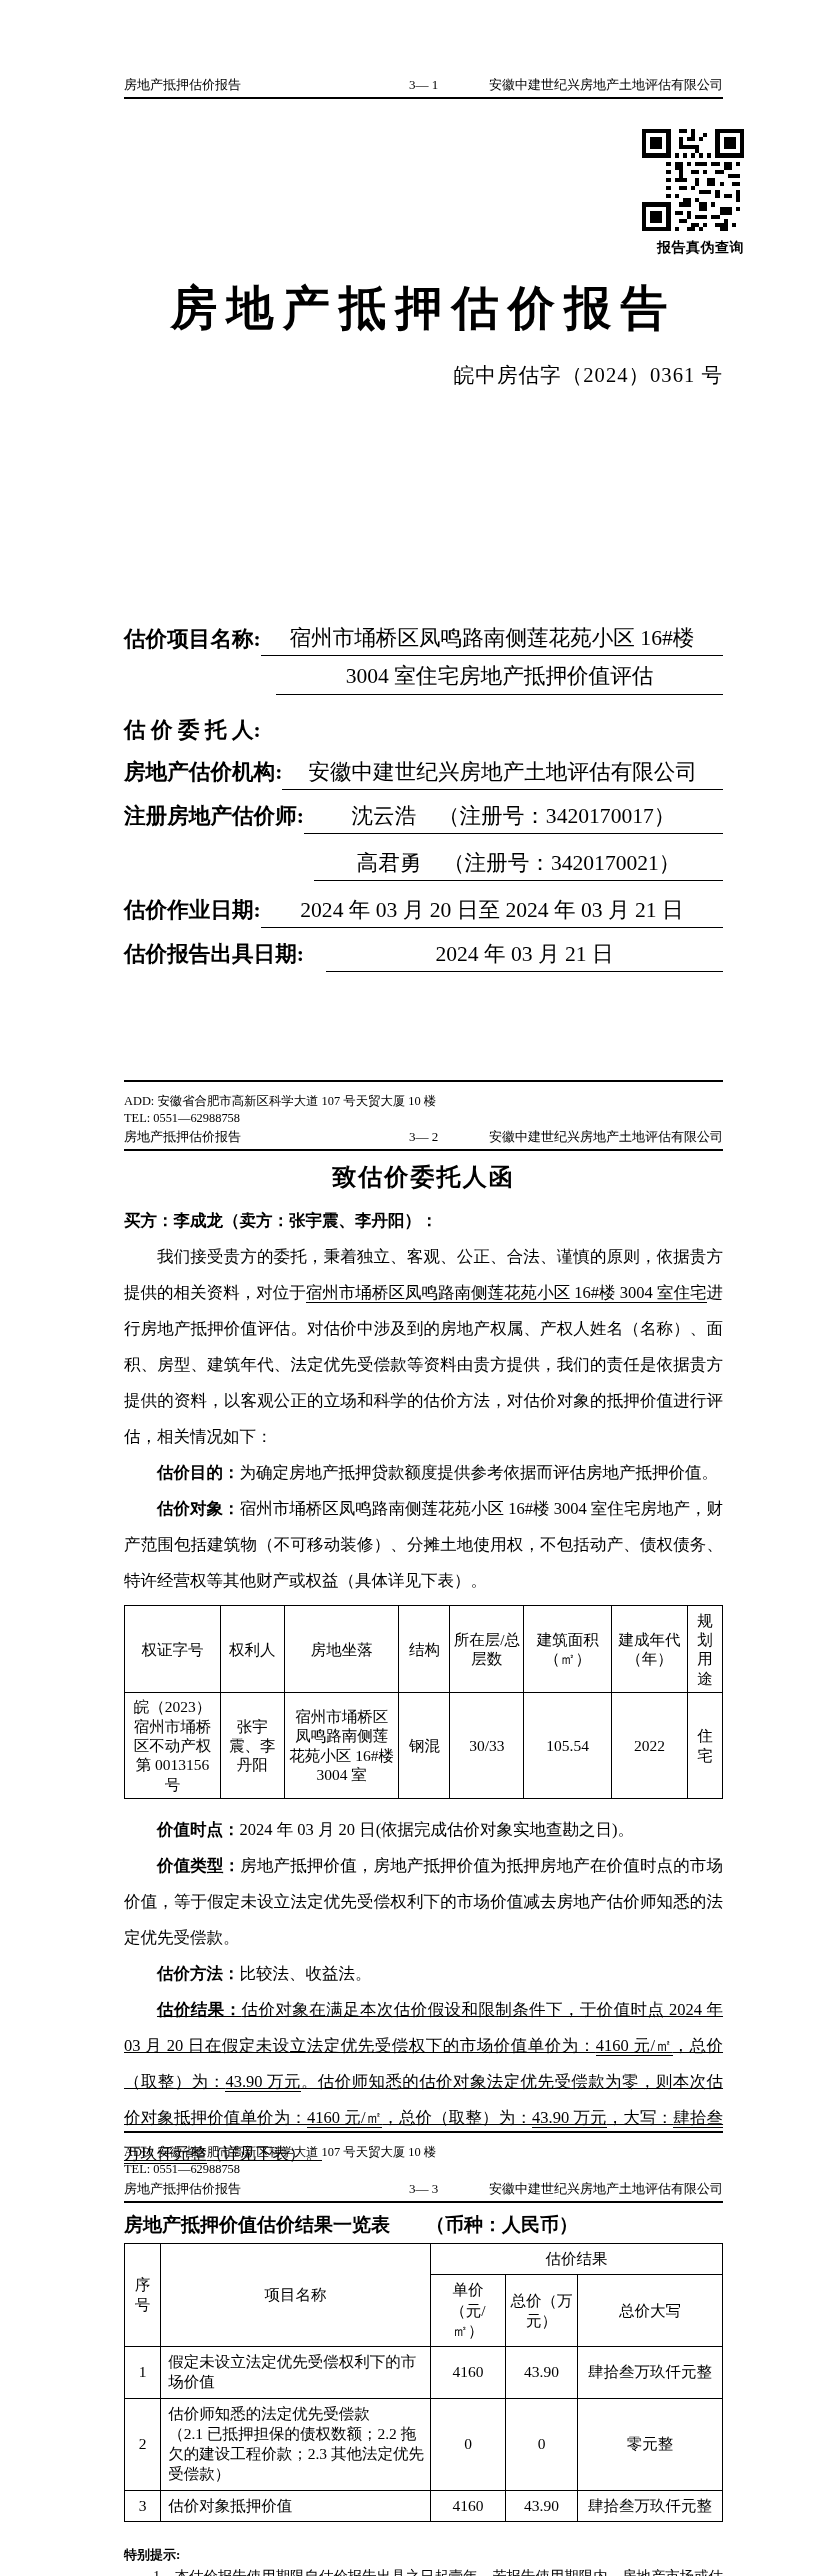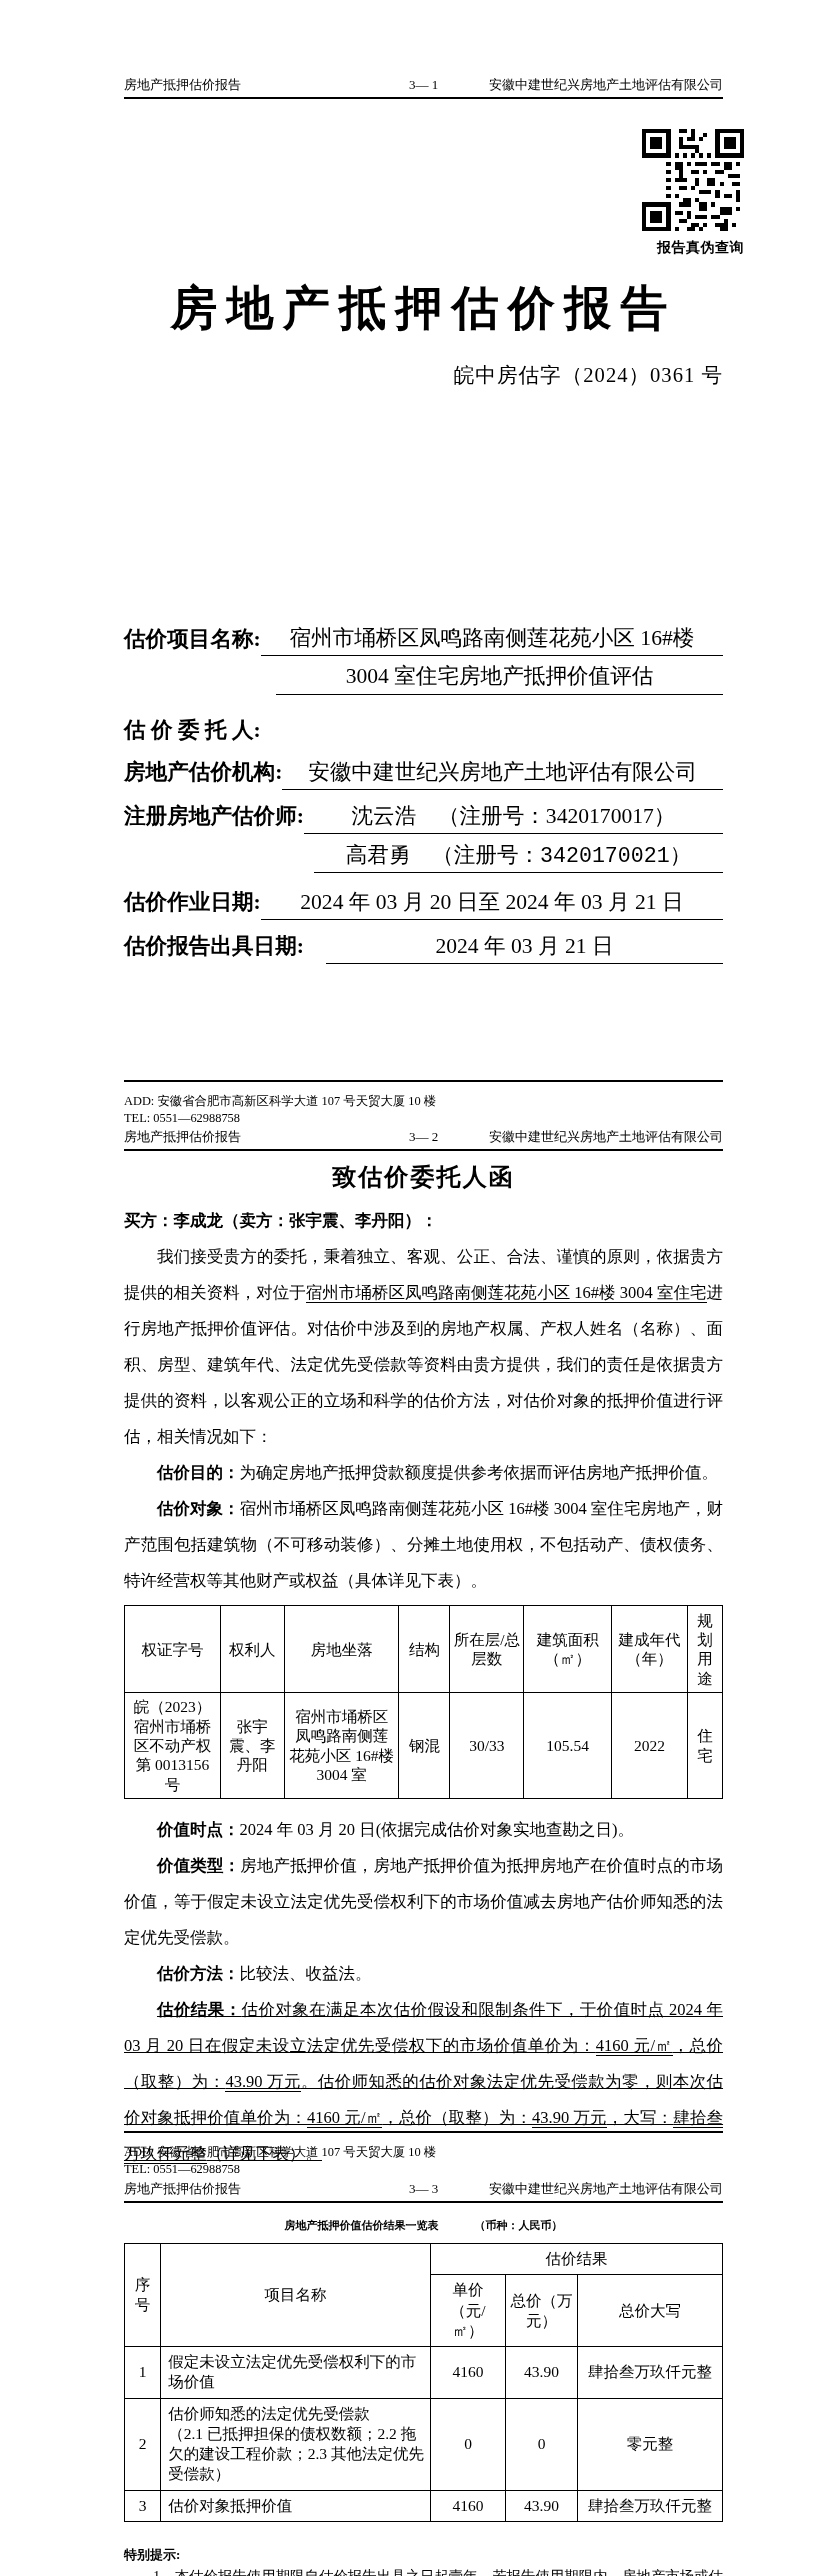--- a/index.html
+++ b/index.html
@@ -31,21 +31,21 @@
   .doc-no{position:absolute;left:124px;top:361px;width:599px;text-align:right;
           font-size:20.6px;letter-spacing:1px;}
 
   .cover-fields{position:absolute;left:124px;top:616px;width:599px;font-size:21.6px;}
   .cv-row{display:flex;align-items:center;}
   .cv-label{font-weight:bold;white-space:nowrap;padding-bottom:3.1px;}
   .cv-value{flex:1;text-align:center;border-bottom:1.5px solid #000;
             padding-bottom:3.1px;white-space:nowrap;}
   .cv-spacer-a{width:152px;} .cv-spacer-b{width:190px;}
   .cv-r1{margin-top:7.2px;} .cv-r2{margin-top:5.2px;} .cv-r3{margin-top:20.6px;}
-  .cv-r4{margin-top:9.3px;} .cv-r5{margin-top:11.3px;} .cv-r6{margin-top:6px;font-family:Liberation Mono, monospace;}
+  .cv-r4{margin-top:9.3px;} .cv-r5{margin-top:11.3px;} .cv-r6{margin-top:14px;}
   .cv-r7{margin-top:13.4px;} .cv-r8{margin-top:11.3px;gap:22px;}
 
   
   .letter{position:absolute;left:124px;top:1163px;width:599px;
           font-size:16.5px;line-height:36px;text-align:justify;}
   .letter-title{text-align:center;font-size:24px;font-weight:bold;
                 letter-spacing:2.1px;line-height:29px;margin:0;}
   .salutation{margin-top:11.3px;font-weight:bold;}
   .para{text-indent:33px;}
   .b{font-weight:bold;}
@@ -53,21 +53,21 @@
 
   .prop-table{width:599px;border-collapse:collapse;border:1.5px solid #000;
               font-size:15.5px;line-height:1.25;text-align:center;margin-top:6.2px;}
   .prop-table td,.prop-table th{border:1px solid #000;padding:4.1px 3.1px;
               font-weight:normal;vertical-align:middle;}
 
   .letter .after-table{margin-top:12.4px;}
 
   
   .results{position:absolute;left:124px;top:2215px;width:599px;font-size:16.5px;}
-  .res-title{text-align:center;font-size:11px;font-weight:bold;line-height:20.6px;margin:0;}
+  .res-title{text-align:left;font-size:19px;font-weight:bold;line-height:20.6px;margin:0;}
   .res-title .gap{display:inline-block;width:36px;}
   .res-table{width:599px;border-collapse:collapse;border:1.5px solid #000;
              font-size:15.5px;line-height:1.3;text-align:center;margin-top:7.2px;}
   .res-table td,.res-table th{border:1px solid #000;padding:5.2px 4.1px;
              font-weight:normal;vertical-align:middle;}
   .res-table .item-cell{text-align:left;padding-left:7.2px;}
   .res-table .item-sub{display:block;}
 
   .special-title{margin-top:21px;font-size:13px;font-weight:bold;line-height:23px;}
   .note{font-size:14.4px;line-height:21.6px;text-align:justify;text-indent:29px;}

